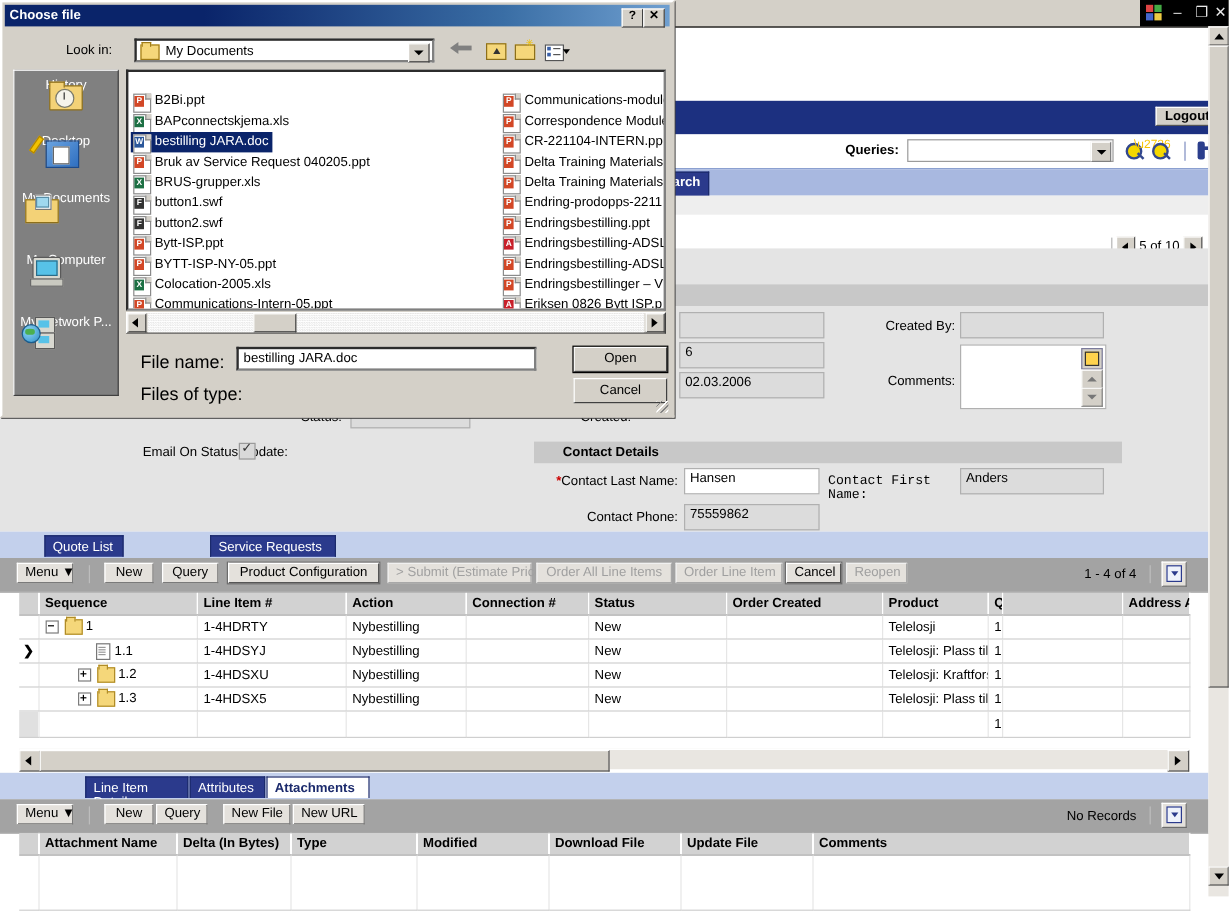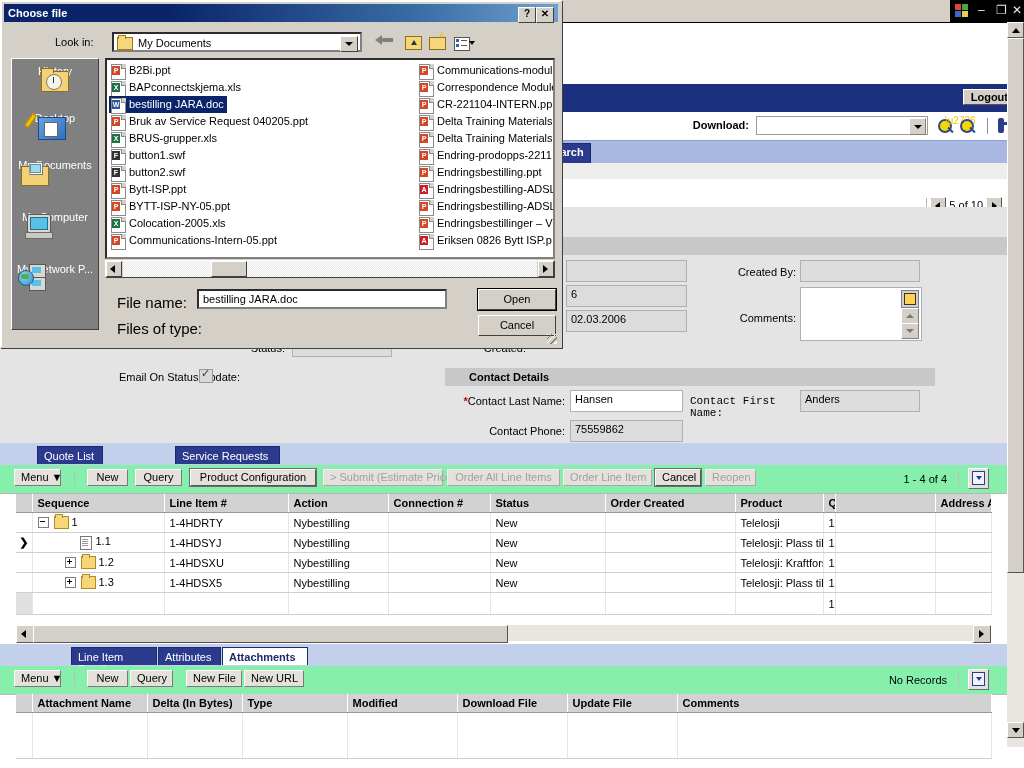--- a/index.html
+++ b/index.html
@@ -68,21 +68,21 @@
   .cmt-dn::after{content:"";position:absolute;left:4px;top:5px;border-left:4px solid transparent;border-right:4px solid transparent;border-top:4px solid #777;}
   .chk{position:absolute;width:12px;height:12px;background:#d9d9d9;border:1px solid #9a9a9a;}
   .chk::after{content:"\2713";position:absolute;left:1px;top:-3px;font-size:11px;color:#333;}
 
   
   .li-tabstrip{position:absolute;left:0;top:443px;width:1007px;height:22px;background:#c3d0ec;}
   .tabbtn{position:absolute;top:3px;height:18px;font-size:11px;padding:3px 6px 0 6px;box-sizing:border-box;
      background:#2b3a8c;color:#fff;border:1px solid #1b2a6c;border-bottom:none;cursor:default;}
   .tabbtn.active{background:#ffffff;color:#1b2a6c;font-weight:bold;}
 
-  .li-toolbar{position:absolute;left:0;top:465px;width:1007px;height:28px;background:#86efac;border-bottom:1px solid #b8b8b8;}
+  .li-toolbar{position:absolute;left:0;top:465px;width:1007px;height:28px;background:#a3a3a3;border-bottom:1px solid #b8b8b8;}
   .tbtn{position:absolute;top:4px;height:17px;background:#e4e1dc;border:1px solid #ffffff;border-right-color:#7a7a7a;border-bottom-color:#7a7a7a;
      font-size:11px;padding:1px 6px 0 6px;box-sizing:border-box;color:#000;white-space:nowrap;}
   .tbtn.dis{color:#a0a0a0;border-color:#f0f0f0;border-right-color:#a8a8a8;border-bottom-color:#a8a8a8;}
   .tbtn.strong{font-weight:normal;border:1px solid #fff;border-right-color:#555;border-bottom-color:#555;box-shadow:0 0 0 1px #6c6c6c;}
   .tsep{position:absolute;top:6px;width:1px;height:15px;background:#bdbdbd;}
   .count-lbl{position:absolute;top:8px;font-size:11px;}
   .colbtn{position:absolute;top:3px;width:19px;height:19px;background:#e4e1dc;border:1px solid #fff;border-right-color:#6c6c6c;border-bottom-color:#6c6c6c;}
   .colbtn i{position:absolute;left:3px;top:2px;width:11px;height:12px;border:1px solid #2b3a8c;background:#eef2fb;display:block;}
   .colbtn i::after{content:"";position:absolute;left:3px;top:4px;border-left:3px solid transparent;border-right:3px solid transparent;border-top:4px solid #2b3a8c;}
 
@@ -168,21 +168,21 @@
   .pcbase{position:absolute;left:3px;top:21px;width:26px;height:5px;background:#c9c9c0;border:1px solid #6a6a6a;}
   .net1{position:absolute;left:12px;top:1px;width:15px;height:12px;background:#d8d8d0;border:1px solid #5a5a5a;}
   .net1::after{content:"";position:absolute;left:2px;top:2px;width:9px;height:6px;background:#57c2e8;}
   .net2{position:absolute;left:12px;top:14px;width:15px;height:12px;background:#d8d8d0;border:1px solid #5a5a5a;}
   .net2::after{content:"";position:absolute;left:2px;top:2px;width:9px;height:6px;background:#57c2e8;}
   .globe{position:absolute;left:1px;top:7px;width:14px;height:14px;border-radius:50%;background:radial-gradient(circle at 35% 35%,#8fd6f5,#2f8fc8);border:1px solid #1b5c8c;}
   .globe::after{content:"";position:absolute;left:2px;top:3px;width:8px;height:5px;background:#4caf50;border-radius:40%;}
 
   .filelist{position:absolute;left:103px;top:56px;width:450px;height:201px;background:#fff;
      border:2px inset #808080;box-sizing:border-box;overflow:hidden;}
-  .fl-col{position:absolute;top:2px;}
+  .fl-col{position:absolute;top:16px;}
   .fitem{position:relative;height:17px;line-height:17px;font-size:11px;white-space:nowrap;padding-left:20px;}
   .fitem.sel{background:#0a246a;color:#fff;display:inline-block;padding-right:3px;}
   .ficon{position:absolute;left:2px;top:2px;width:13px;height:14px;background:#fff;border:1px solid #8b8b8b;}
   .ficon::after{content:"";position:absolute;right:-1px;top:-1px;width:4px;height:4px;background:#d4d0c8;border-left:1px solid #8b8b8b;border-bottom:1px solid #8b8b8b;}
   .ficon b{position:absolute;left:0px;top:1px;width:8px;height:9px;display:block;font-size:7px;color:#fff;text-align:center;line-height:9px;font-weight:bold;}
   .ic-ppt b{background:#d24726;}
   .ic-xls b{background:#1d7044;}
   .ic-doc b{background:#2b579a;}
   .ic-pdf b{background:#c8202a;}
   .ic-swf b{background:#333;}
@@ -220,21 +220,21 @@
       <span class="sysbtn" style="left:46px">❐</span>
       <span class="sysbtn" style="left:62px">✕</span>
     </div>
   </div>
 
   <div class="app-blue">
     <div class="logout-btn">Logout</div>
   </div>
 
   <div class="query-bar">
-    <div class="query-lbl">Download:</div>
+    <div class="query-lbl">Queries:</div>
     <div class="query-input">
       <div class="arrow"></div>
     </div>
     <div class="qicon" style="right:68px">
       <span class="magn"></span>
         <span class="spark">\u2726</span>
     </div>
     <div class="qicon" style="right:46px">
         <span class="magn"></span>
       </div>

